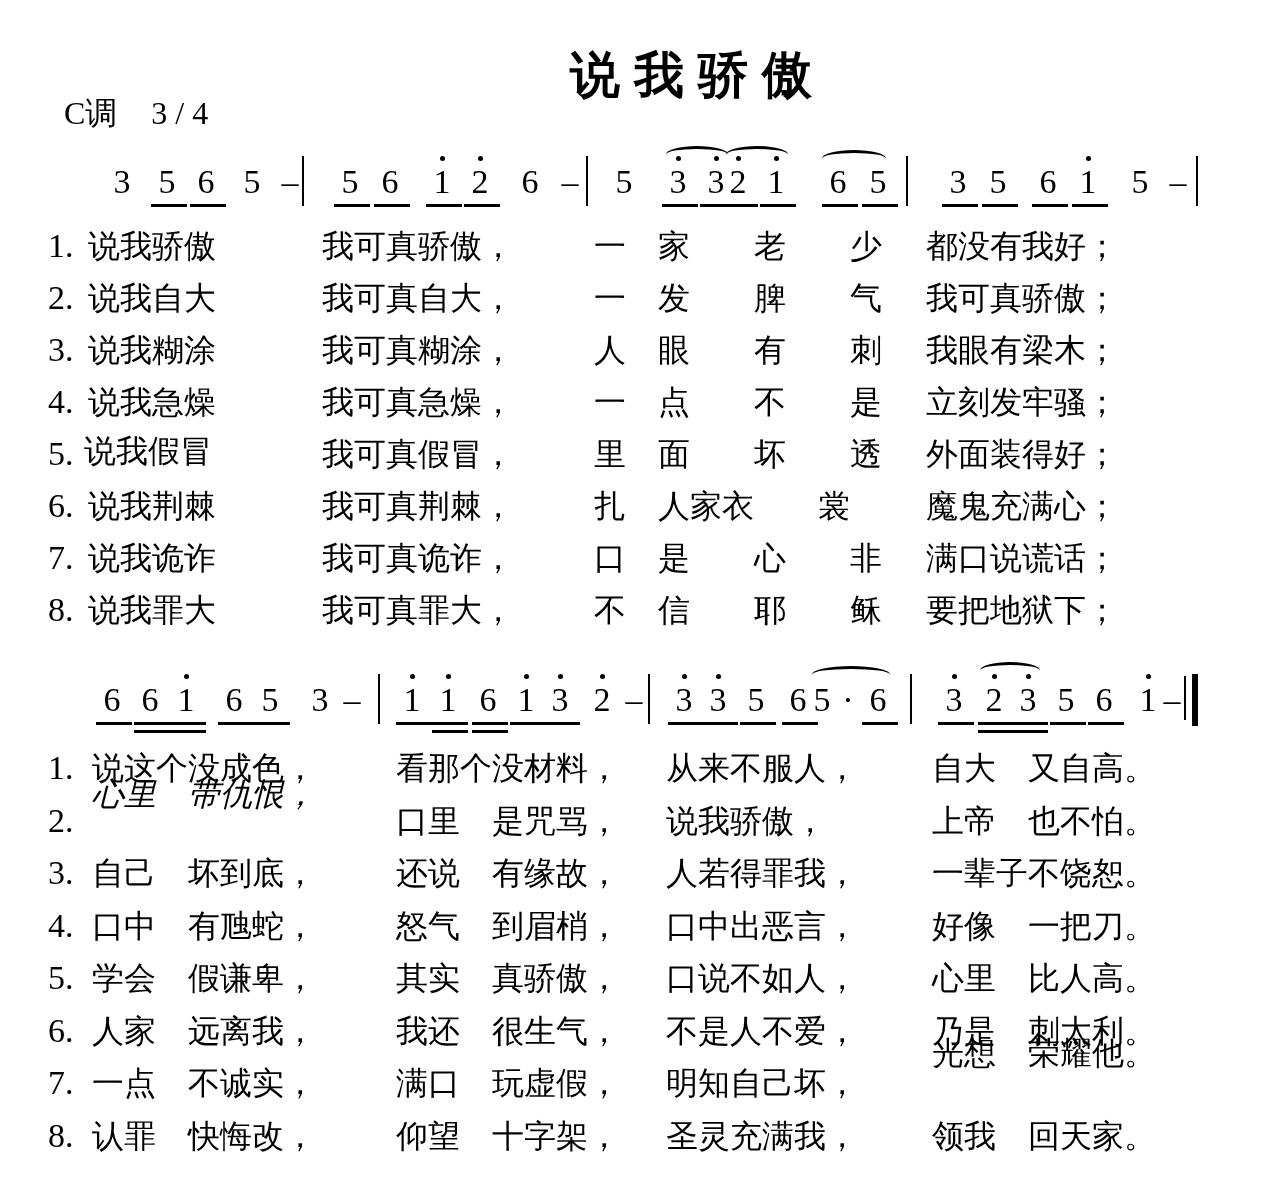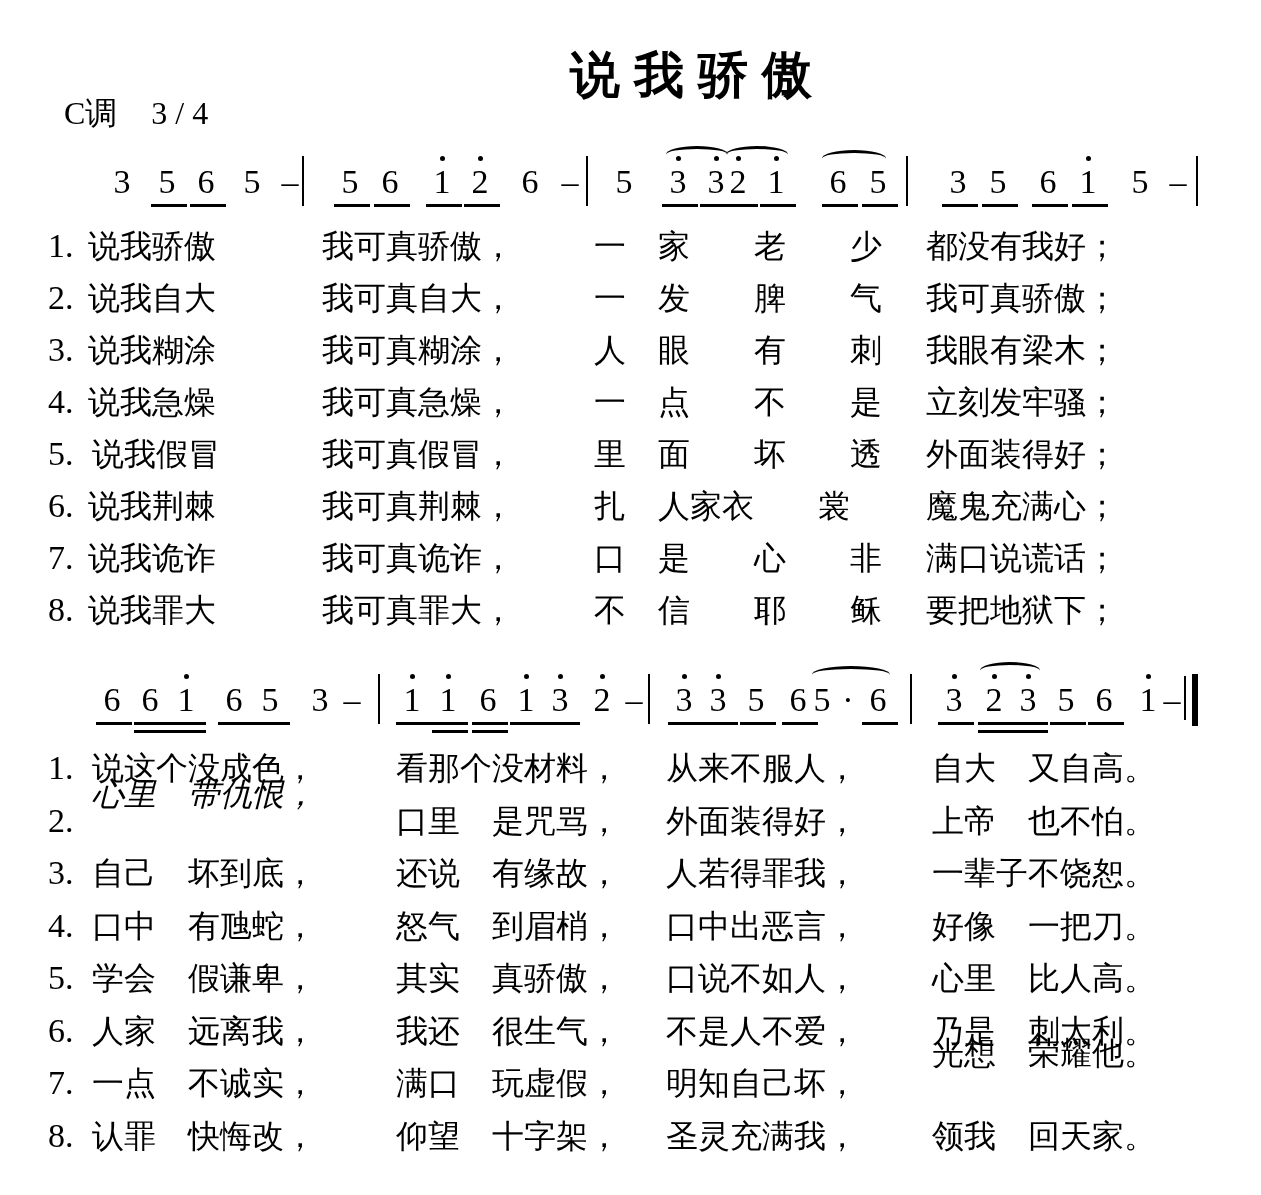--- a/index.html
+++ b/index.html
@@ -98,21 +98,21 @@
     <div class="lyric" style="left: 88px; top: 330px;">说我糊涂</div>
     <div class="lyric" style="left: 322px; top: 330px;">我可真糊涂，</div>
     <div class="lyric" style="left: 594px; top: 330px;">人　眼　　有　　刺</div>
     <div class="lyric" style="left: 926px; top: 330px;">我眼有梁木；</div>
     <div class="lyric num" style="left: 48px; top: 382px;">4.</div>
     <div class="lyric" style="left: 88px; top: 382px;">说我急燥</div>
     <div class="lyric" style="left: 322px; top: 382px;">我可真急燥，</div>
     <div class="lyric" style="left: 594px; top: 382px;">一　点　　不　　是</div>
     <div class="lyric" style="left: 926px; top: 382px;">立刻发牢骚；</div>
     <div class="lyric num" style="left: 48px; top: 434px;">5.</div>
-    <div class="lyric" style="left: 92px; top: 434px;">说我假冒</div>
+    <div class="lyric" style="left: 84px; top: 434px; font-family: Liberation Mono, monospace;">说我假冒</div>
     <div class="lyric" style="left: 322px; top: 434px;">我可真假冒，</div>
     <div class="lyric" style="left: 594px; top: 434px;">里　面　　坏　　透</div>
     <div class="lyric" style="left: 926px; top: 434px;">外面装得好；</div>
     <div class="lyric num" style="left: 48px; top: 486px;">6.</div>
     <div class="lyric" style="left: 88px; top: 486px;">说我荆棘</div>
     <div class="lyric" style="left: 322px; top: 486px;">我可真荆棘，</div>
     <div class="lyric" style="left: 594px; top: 486px;">扎　人家衣　　裳</div>
     <div class="lyric" style="left: 926px; top: 486px;">魔鬼充满心；</div>
     <div class="lyric num" style="left: 48px; top: 538px;">7.</div>
     <div class="lyric" style="left: 88px; top: 538px;">说我诡诈</div>
@@ -203,21 +203,21 @@
   </div>
 <div id="lyrics2">
     <div class="lyric num" style="left: 48px; top: 748px;">1.</div>
     <div class="lyric" style="left: 92px; top: 748px;">说这个没成色，</div>
     <div class="lyric" style="left: 396px; top: 748px;">看那个没材料，</div>
     <div class="lyric" style="left: 666px; top: 748px;">从来不服人，</div>
     <div class="lyric" style="left: 932px; top: 748px;">自大　又自高。</div>
     <div class="lyric num" style="left: 48px; top: 800.5px;">2.</div>
     <div class="lyric" style="left: 92px; top: 774px; font-style: italic;">心里　带仇恨，</div>
     <div class="lyric" style="left: 396px; top: 800.5px;">口里　是咒骂，</div>
-    <div class="lyric" style="left: 666px; top: 800.5px;">外面装得好，</div>
+    <div class="lyric" style="left: 666px; top: 800.5px;">说我骄傲，</div>
     <div class="lyric" style="left: 932px; top: 800.5px;">上帝　也不怕。</div>
     <div class="lyric num" style="left: 48px; top: 853px;">3.</div>
     <div class="lyric" style="left: 92px; top: 853px;">自己　坏到底，</div>
     <div class="lyric" style="left: 396px; top: 853px;">还说　有缘故，</div>
     <div class="lyric" style="left: 666px; top: 853px;">人若得罪我，</div>
     <div class="lyric" style="left: 932px; top: 853px;">一辈子不饶恕。</div>
     <div class="lyric num" style="left: 48px; top: 905.5px;">4.</div>
     <div class="lyric" style="left: 92px; top: 905.5px;">口中　有虺蛇，</div>
     <div class="lyric" style="left: 396px; top: 905.5px;">怒气　到眉梢，</div>
     <div class="lyric" style="left: 666px; top: 905.5px;">口中出恶言，</div>

